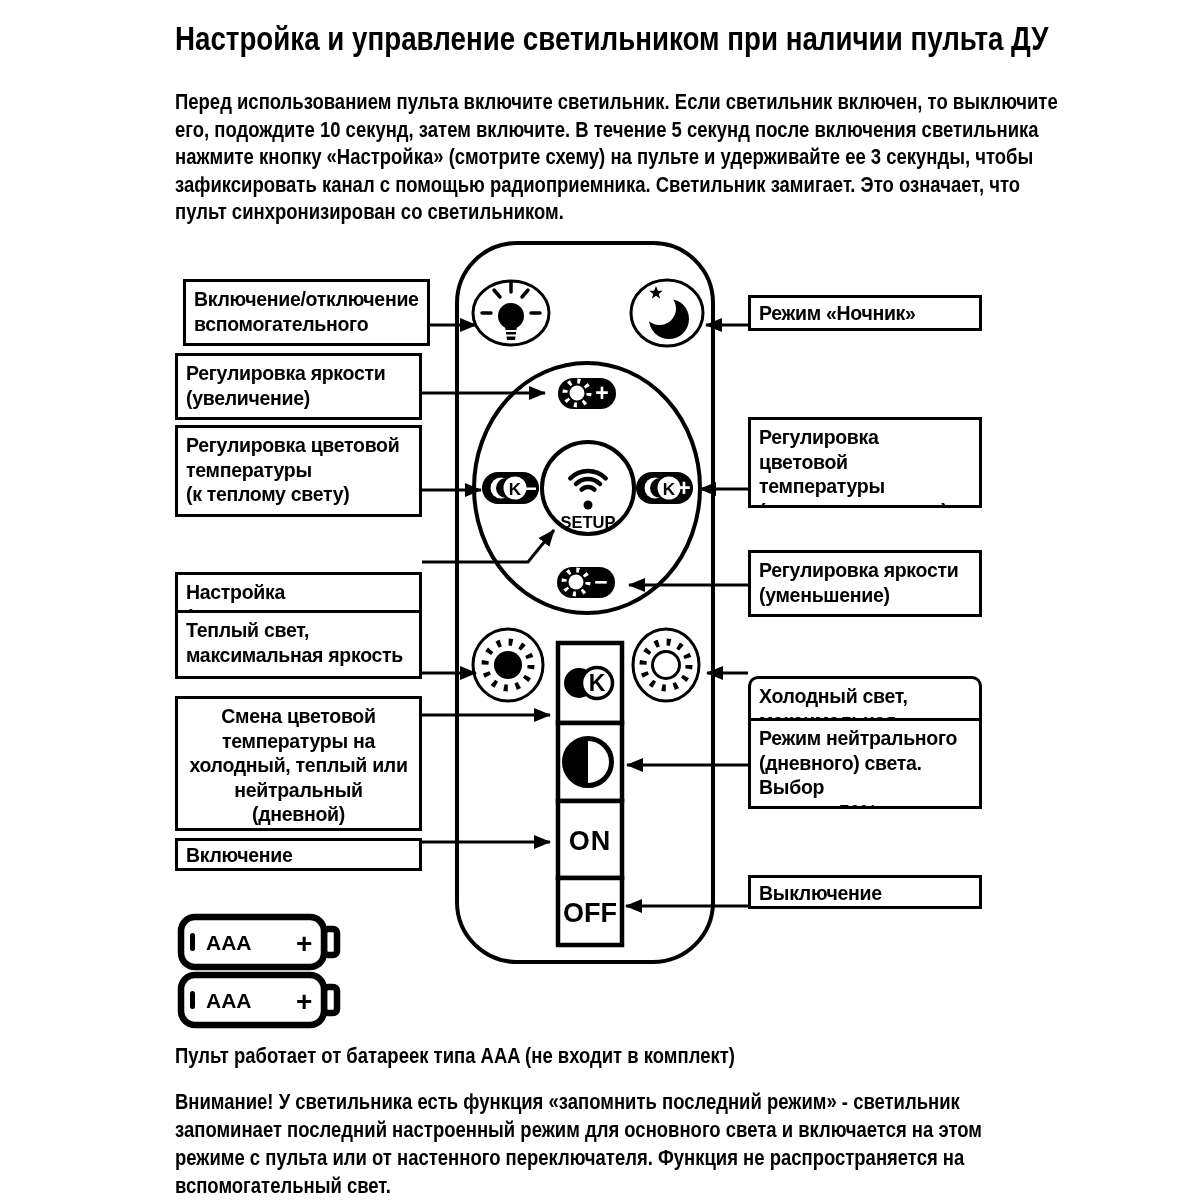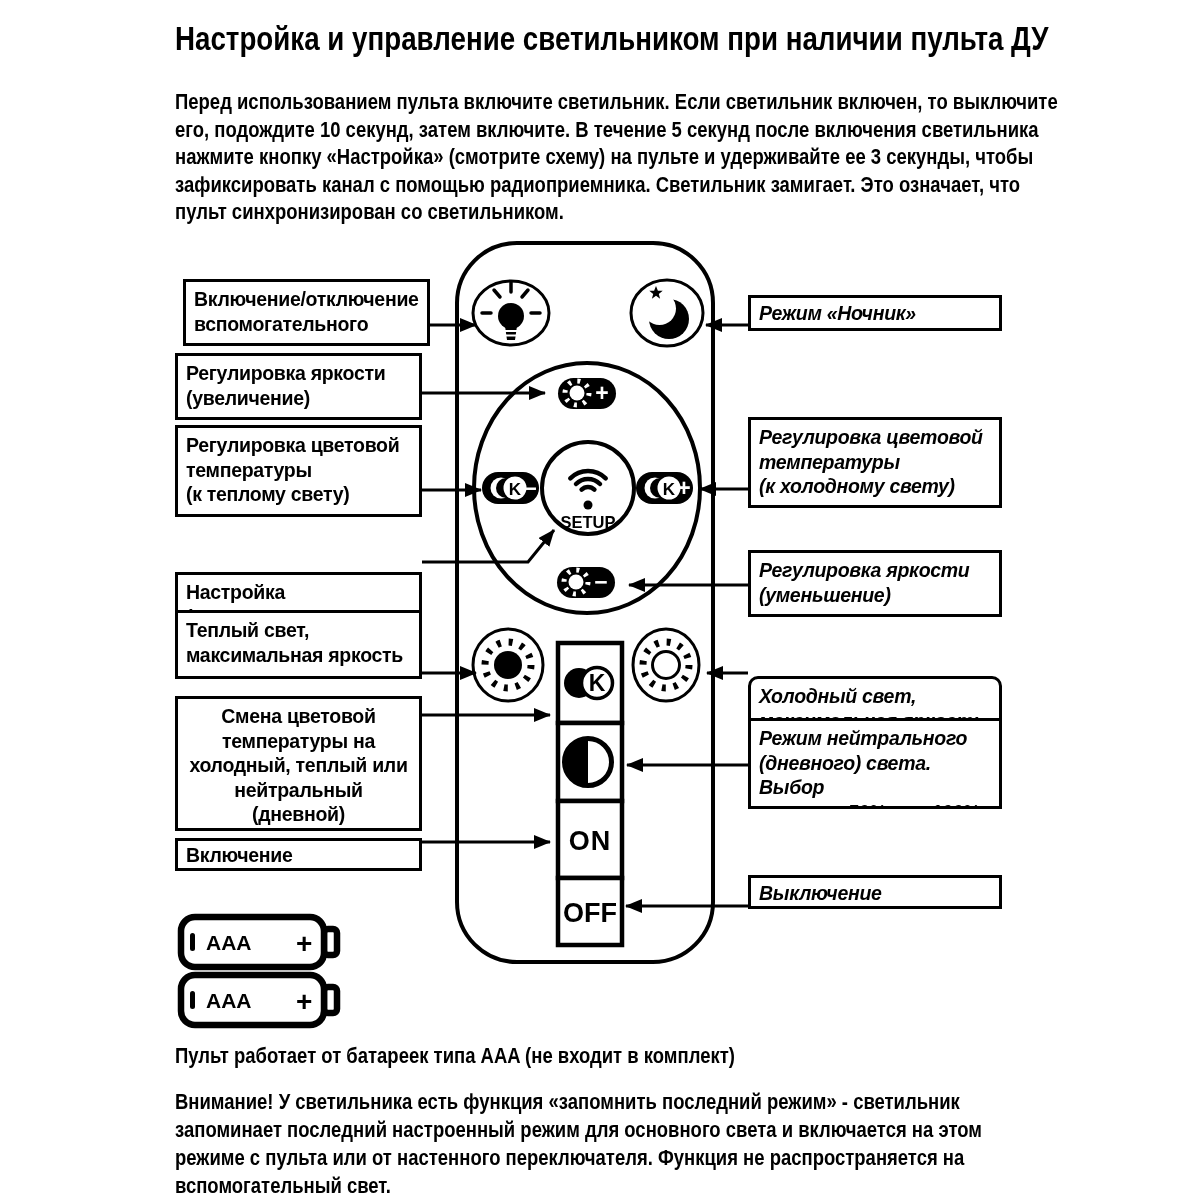--- a/index.html
+++ b/index.html
@@ -6,21 +6,21 @@
   body{width:1200px;height:1200px;position:relative;font-family:"Liberation Sans",sans-serif;color:#000;overflow:hidden;}
   .para{position:absolute;font-weight:bold;white-space:pre-line;transform:scaleX(0.84);transform-origin:0 0;color:#000;}
   .title{left:175px;top:20px;font-size:33px;line-height:38px;width:1180px;}
   .intro{left:175px;top:88px;font-size:22px;line-height:27.5px;width:1180px;}
   .bnote{left:175px;top:1042px;font-size:22px;line-height:27px;width:1180px;}
   .warn{left:175px;top:1088px;font-size:22px;line-height:28px;width:1180px;}
   .co-box{position:absolute;border:3px solid #000;box-sizing:border-box;background:#fff;
           font-weight:bold;font-size:19.5px;line-height:24.5px;letter-spacing:-0.3px;
           padding:5px 8px;white-space:pre-line;overflow:hidden;z-index:2;}
   .co-left{left:175px;width:247px;}
-  .co-right{left:748px;width:254px;font-style:italic;}
+  .co-right{left:748px;width:234px;}
   svg{position:absolute;left:0;top:0;z-index:1;}
   svg text{font-family:"Liberation Sans",sans-serif;font-weight:bold;fill:#000;}
   svg text.wt{fill:#fff;}
 </style>
 </head>
 <body>
 
 <div class="para title">Настройка и управление светильником при наличии пульта ДУ</div>
 <div class="para intro">Перед использованием пульта включите светильник. Если светильник включен, то выключите
 его, подождите 10 секунд, затем включите. В течение 5 секунд после включения светильника

